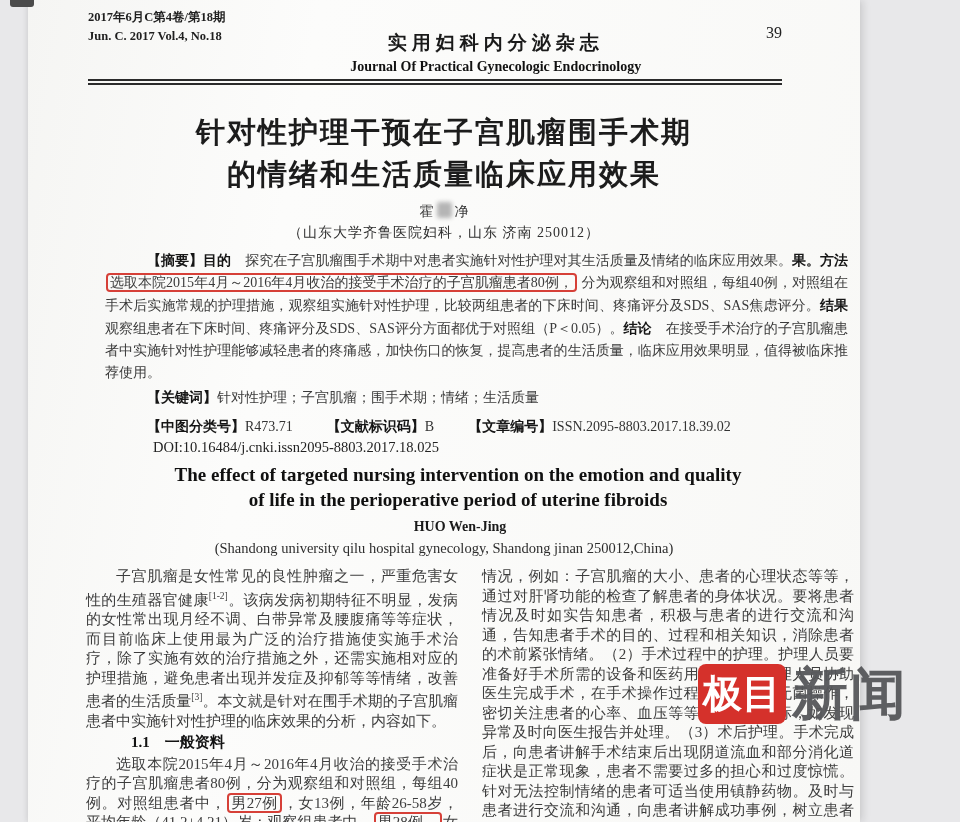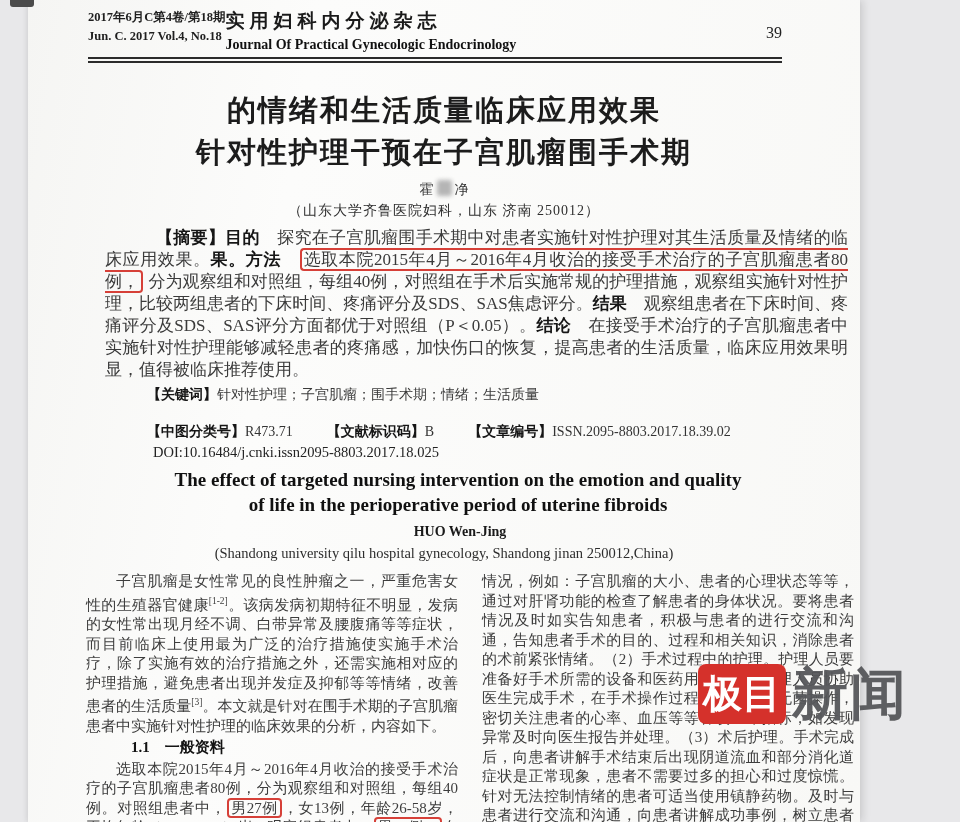--- a/index.html
+++ b/index.html
@@ -10,38 +10,38 @@
   .corner-mark { position:absolute; left:10px; top:0; width:24px; height:7px; background:#4b4b4b; border-radius:0 0 3px 3px; z-index:2; }
 
   .page { position:absolute; left:28px; top:0; width:832px; height:822px; overflow:hidden;
           background:linear-gradient(100deg,#f5f5f3 0%,#fcfcfb 30%,#f8f8f6 100%);
           box-shadow:-2px 0 5px rgba(0,0,0,.06), 3px 0 8px rgba(0,0,0,.12);
           color:#2e2e2e; }
 
   
   .jheader { display:flex; align-items:flex-start; margin:8px 78px 0 60px; }
   .issue { font-size:12.5px; font-weight:bold; color:#1f1f1f; line-height:1.5; white-space:nowrap; }
-  .jname { flex:1; text-align:left; }
+  .jname { flex:1; text-align:center;margin-top:22px; }
   .jname-cn { font-size:19px; letter-spacing:5px; font-weight:600; color:#1a1a1a; }
   .jname-en { font-size:14px; font-weight:bold; margin-top:3px; color:#111; }
   .pageno { font-size:16px; margin-top:16px; color:#222; }
   .rule { margin:4px 78px 0 60px; height:6px; border-top:2px solid #2b2b2b; border-bottom:2px solid #2b2b2b; }
 
   
   .title { text-align:center; font-weight:bold; font-size:29px; letter-spacing:2px; color:#1c1c1c; line-height:1.45; margin-top:26px; }
   .author-line { text-align:center; font-size:14px; margin-top:7px; color:#333; }
   .blur-char { display:inline-block; width:15px; height:16px; background:#b5b5b5; filter:blur(2px); vertical-align:-2px; margin:0 3px; border-radius:2px; }
   .affil { text-align:center; font-size:14px; margin-top:3px; color:#2f2f2f; letter-spacing:1px; }
 
   
-  .abstract { margin:7px 12px 0 77px; font-size:17px; line-height:22px; text-align:justify; color:#3a3a3a; }
+  .abstract { margin:7px 12px 0 77px; font-size:14px; line-height:22px; text-align:justify; color:#3a3a3a; }
   .abstract p { text-indent:3em; }
   .b { font-family:"Liberation Sans","DejaVu Sans",sans-serif; font-weight:bold; color:#161616; }
   .redbox { border:2px solid var(--highlight,#d64038); border-radius:4px; padding:0 2px; margin:0 1px; }
-  .kw-line  { margin:3px 12px 16px 77px; padding-left:42px; font-size:14px; line-height:20px; color:#3a3a3a; }
+  .kw-line  { margin:3px 12px 8px 77px; padding-left:42px; font-size:14px; line-height:20px; color:#3a3a3a; }
   .clc-line { margin:2px 12px 0 77px; padding-left:42px; font-size:14px; line-height:20px; color:#333; }
   .clc-line .sep { display:inline-block; width:34px; }
   .doi-line { margin:1px 12px 0 77px; padding-left:48px; font-size:14.5px; line-height:19px; color:#222; }
 
   
   .entitle { text-align:center; font-weight:bold; font-size:19px; line-height:25px; margin-top:5px; color:#101010;padding-left:28px; }
   .enauthor { text-align:center; font-weight:bold; font-size:14px; margin-top:7px; color:#1a1a1a;margin-left:32px; }
   .enaffil { text-align:center; font-size:14.5px; margin-top:5px; color:#2d2d2d; }
 
   
@@ -76,22 +76,22 @@
       </div>
       <div class="jname">
         <div class="jname-cn">实用妇科内分泌杂志</div>
         <div class="jname-en">Journal Of Practical Gynecologic Endocrinology</div>
       </div>
       <div class="pageno">39</div>
     </div>
     <div class="rule"></div>
 
     <div class="title">
+      <div>针对性护理干预在子宫肌瘤围手术期</div>
       <div>的情绪和生活质量临床应用效果</div>
-      <div>针对性护理干预在子宫肌瘤围手术期</div>
     </div>
 
     <div class="author-line"><span>霍</span><span class="blur-char"></span><span>净</span></div>
     <div class="affil">（山东大学齐鲁医院妇科，山东 济南  250012）</div>
 
     <div class="abstract">
       <p><span class="b">【摘要】</span><span class="b">目的</span>　<span>探究在子宫肌瘤围手术期中对患者实施针对性护理对其生活质量及情绪的临床应用效果。</span><span class="b">果。方法</span>　<span class="redbox">选取本院2015年4月～2016年4月收治的接受手术治疗的子宫肌瘤患者80例，</span> <span>分为观察组和对照组，每组40例，对照组在手术后实施常规的护理措施，观察组实施针对性护理，比较两组患者的下床时间、疼痛评分及SDS、SAS焦虑评分。</span><span class="b">结果</span>　<span>观察组患者在下床时间、疼痛评分及SDS、SAS评分方面都优于对照组（P＜0.05）。</span><span class="b">结论</span>　<span>在接受手术治疗的子宫肌瘤患者中实施针对性护理能够减轻患者的疼痛感，加快伤口的恢复，提高患者的生活质量，临床应用效果明显，值得被临床推荐使用。</span></p>
     </div>
 
     <div class="kw-line"><span class="b">【关键词】</span><span>针对性护理；子宫肌瘤；围手术期；情绪；生活质量</span></div>

